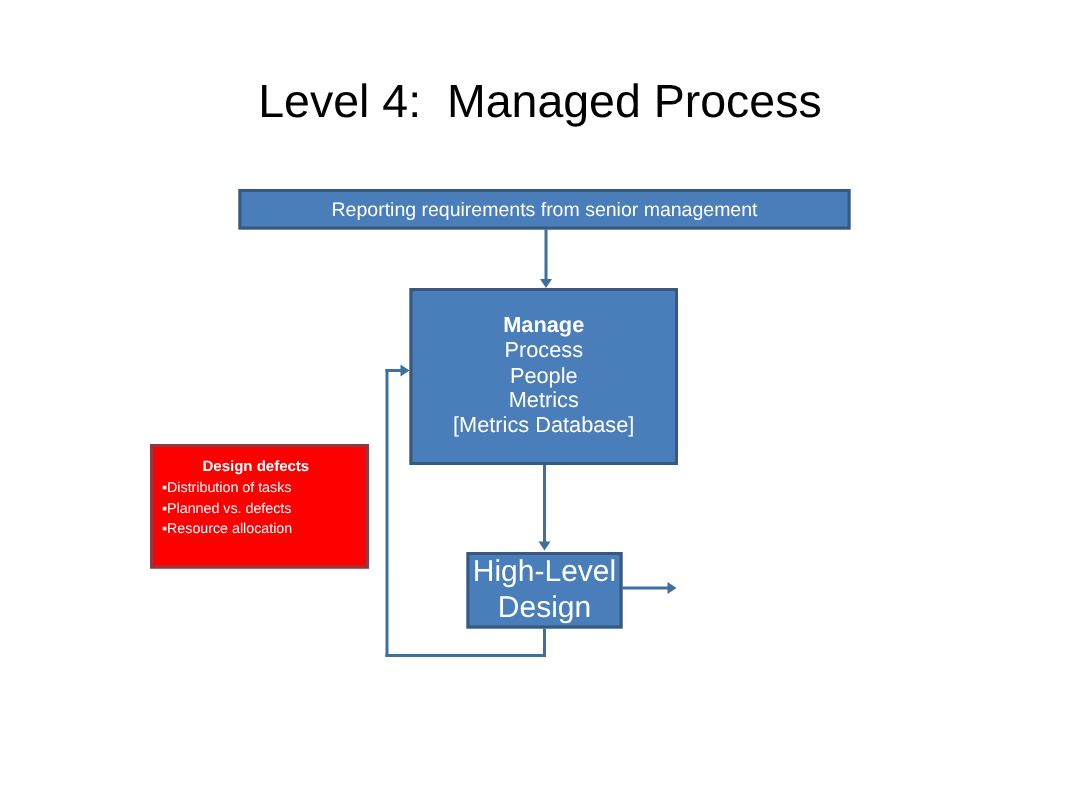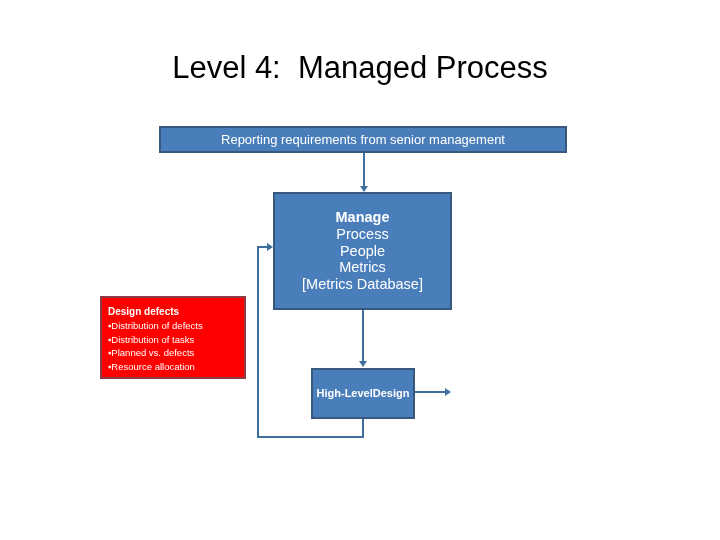--- a/index.html
+++ b/index.html
@@ -74,38 +74,39 @@
     left: 100px;
     top: 296px;
     width: 146px;
     height: 83px;
     font-size: 9.5px;
     display: block;
     text-align: left;
     padding: 7px 0 0 6px;
     line-height: 1.42;
   }
-  #design-defects-box .dd-title { font-weight: bold; font-size: 10px; }
+  #design-defects-box .dd-title { font-weight: bold; font-size: 10px; margin-left: 27px; }
   #design-defects-box .dd-item { white-space: pre; }
 
   #redesign-box {
     left: 371px;
     top: 323px;
     width: 147px;
     height: 26px;
     font-size: 10px;
     font-weight: bold;
   }
   #hld-box {
     left: 311px;
     top: 368px;
     width: 104px;
     height: 51px;
-    font-size: 11px;
-    font-weight: bold;
+    font-size: 20px;
+    font-weight: normal;
+    flex-direction: column;
   }
 
   
   .conn {
     position: absolute;
     background: #3f6f9f;
   }
   .conn-v { width: 2px; }
   .conn-h { height: 2px; }
 
@@ -142,21 +143,20 @@
   <div id="manage-box" class="box box-blue">
     <span class="line1">Manage</span>
     <span>Process</span>
     <span>People</span>
     <span>Metrics</span>
     <span>[Metrics Database]</span>
   </div>
 
   <div id="design-defects-box" class="box box-red">
     <div class="dd-title">Design defects</div>
-    <div class="dd-item">▪Distribution of defects</div>
     <div class="dd-item">▪Distribution of tasks</div>
     <div class="dd-item">▪Planned vs. defects</div>
     <div class="dd-item">▪Resource allocation</div>
   </div>
 
 
   <div class="conn conn-v" style="left:362px; top:310px; height:52px;"></div>
   <div class="arrowhead arrow-down" style="left:359px; top:361px;"></div>
 
   <div id="hld-box" class="box box-blue">

